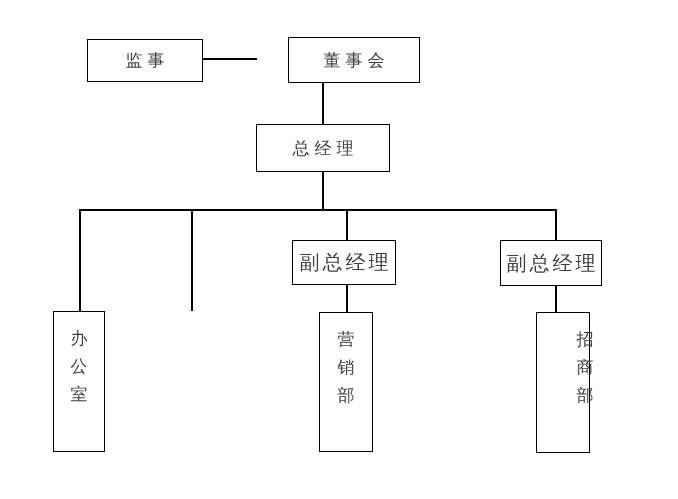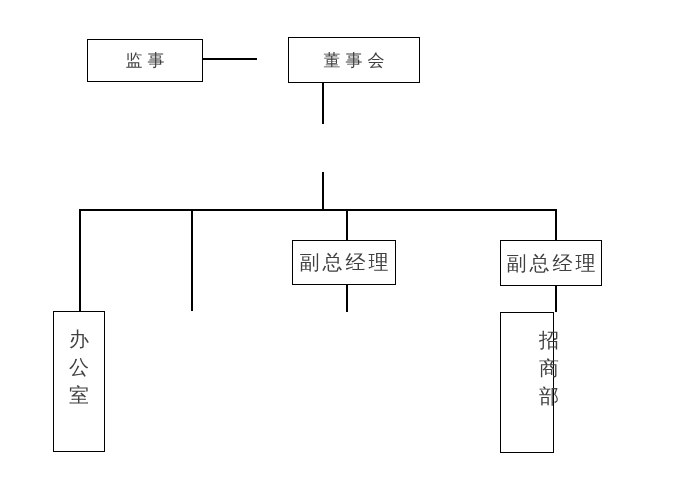--- a/index.html
+++ b/index.html
@@ -40,41 +40,41 @@
     position: absolute;
     box-sizing: border-box;
     border: 1.5px solid #000000;
     background: #ffffff;
     display: flex;
     justify-content: center;
     padding-top: 13px;
   }
   .vlabel {
     width: 1.2em;
-    font-size: 20px;
+    font-size: 17px;
     line-height: 28px;
     text-align: center;
     word-break: break-all;
   }
   
   .line {
     position: absolute;
     background: #000000;
   }
 
   
   #n-supervisor { left: 87px;  top: 39px;  width: 116px; height: 43px; }
   #n-board      { left: 257px; top: 37px;  width: 132px; height: 46px; margin-left: 31px; }
   #n-gm         { left: 256px; top: 124px; width: 134px; height: 48px; }
   #n-dgm1       { left: 292px; top: 240px; width: 104px; height: 45px; }
   #n-dgm2       { left: 500px; top: 240px; width: 102px; height: 46px; }
   #n-office     { left: 53px;  top: 311px; width: 52px;  height: 141px; }
   #n-finance    { left: 165px; top: 311px; width: 55px;  height: 141px; }
   #n-marketing  { left: 319px; top: 312px; width: 54px;  height: 140px; }
-  #n-invest     { left: 500px; top: 312px; width: 54px;  height: 141px; padding-left: 44px; }
+  #n-invest     { left: 536px; top: 312px; width: 54px;  height: 141px; padding-left: 44px; }
 
   
   #l-sup-board  { left: 203px; top: 58px;  width: 54px;  height: 2px; }
   #l-board-gm   { left: 322px; top: 83px;  width: 2px;   height: 41px; }
   #l-gm-bus     { left: 322px; top: 172px; width: 2px;   height: 38px; }
   #l-bus        { left: 79px;  top: 209px; width: 478px; height: 2px; }
   #l-bus-office { left: 79px;  top: 209px; width: 2px;   height: 102px; }
   #l-bus-fin    { left: 191px; top: 209px; width: 2px;   height: 102px; }
   #l-bus-dgm1   { left: 346px; top: 209px; width: 2px;   height: 31px; }
   #l-bus-dgm2   { left: 555px; top: 209px; width: 2px;   height: 31px; }
@@ -98,32 +98,38 @@
   <div class="line" id="l-dgm2-inv"></div>
 
   <div class="node" id="n-supervisor">
     <span>监事</span>
   </div>
 
   <div class="node" id="n-board">
     <span>董事会</span>
   </div>
 
+  <div class="node" id="n-gm">
+    <span>总经理</span>
+  </div>
 
   <div class="node small-spacing" id="n-dgm1">
     <span>副总经理</span>
   </div>
 
   <div class="node small-spacing" id="n-dgm2">
     <span>副总经理</span>
   </div>
 
   <div class="vnode" id="n-office">
     <span class="vlabel">办公室</span>
   </div>
 
 
+  <div class="vnode" id="n-marketing">
+    <span class="vlabel">营销部</span>
+  </div>
 
   <div class="vnode" id="n-invest">
     <span class="vlabel">招商部</span>
   </div>
 
 </div>
 
 </body></html>

